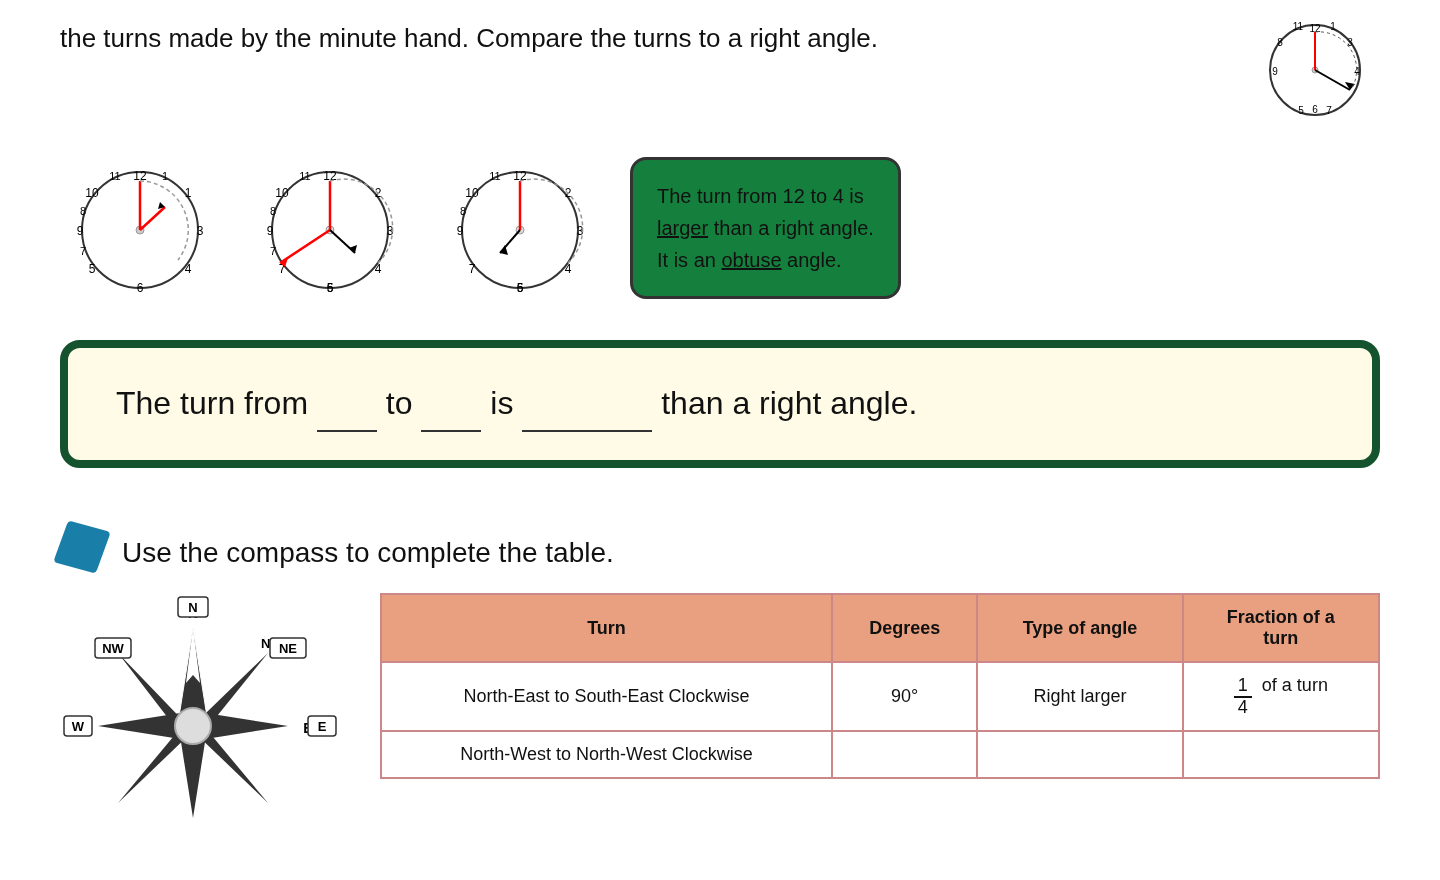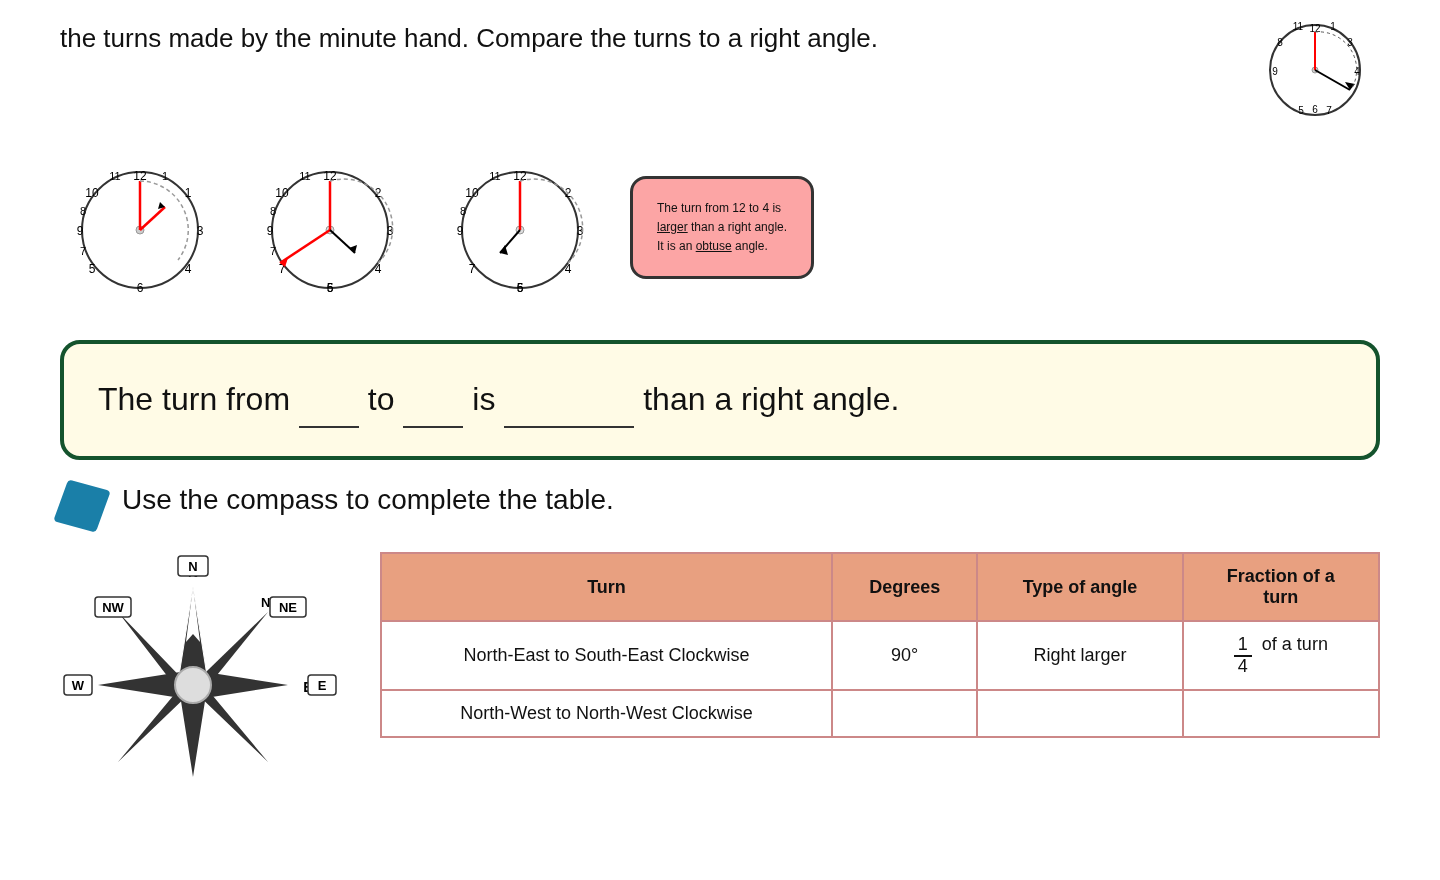--- a/index.html
+++ b/index.html
@@ -46,54 +46,54 @@
     .clock-svg {
       width: 160px;
       height: 160px;
     }
 
     
     .info-box {
       border: 3px solid #333;
       border-radius: 16px;
       padding: 20px 24px;
-      font-size: 12px;
+      font-size: 20px;
       line-height: 1.6;
       max-width: 320px;
-      background: #fca5a5;
+      background: #15803d;
     }
     .info-box u {
       text-decoration: underline;
     }
 
     
     .fill-in-box {
-      border: 4px solid #14532d;
+      border: 8px solid #14532d;
       border-radius: 20px;
       background: #fffbe6;
-      padding: 28px 34px;
+      padding: 28px 48px;
       font-size: 32px;
       line-height: 1.7;
-      margin-bottom: 24px;
+      margin-bottom: 57px;
     }
     .blank {
       display: inline-block;
       border-bottom: 2px solid #333;
       min-width: 60px;
     }
     .blank-long {
       display: inline-block;
       border-bottom: 2px solid #333;
       min-width: 130px;
     }
 
     
     .section-header {
       display: flex;
-      align-items: flex-start;
+      align-items: flex-end;
       gap: 18px;
       margin-bottom: 24px;
     }
     .blue-diamond {
       width: 44px;
       height: 44px;
       background: #1a7fa8;
       transform: rotate(15deg) skewX(-5deg);
       border-radius: 4px;
       flex-shrink: 0;

